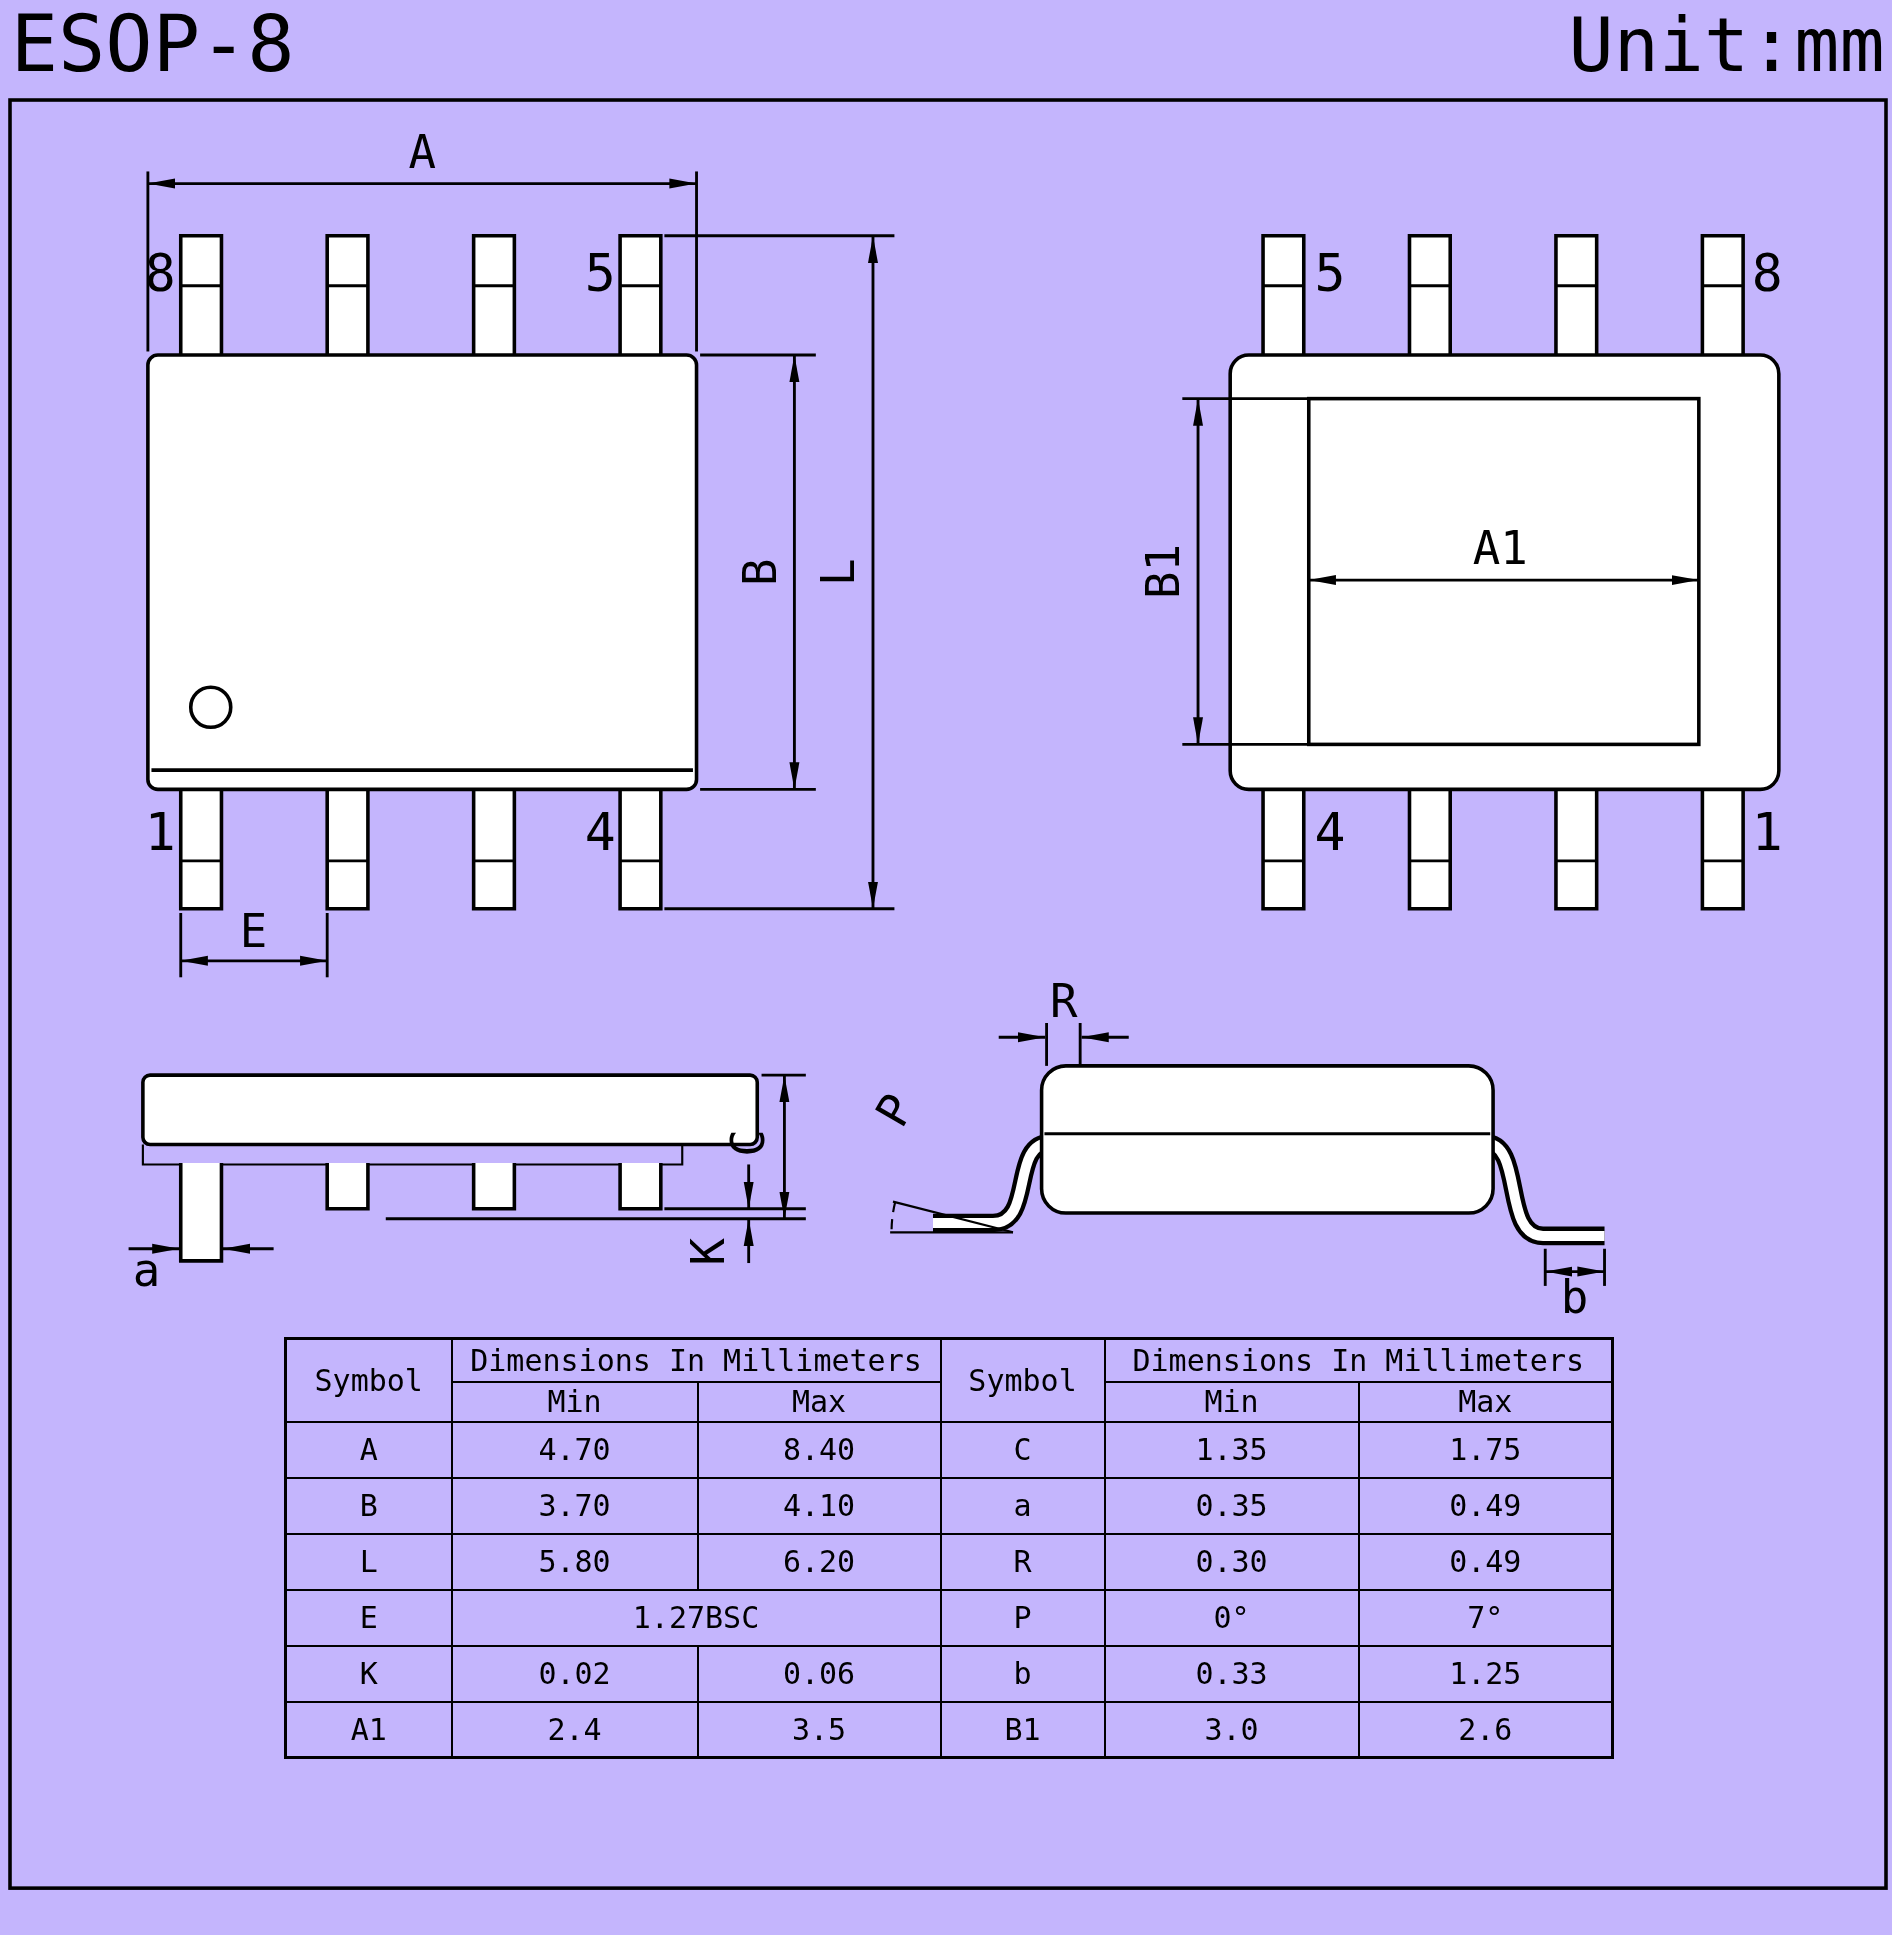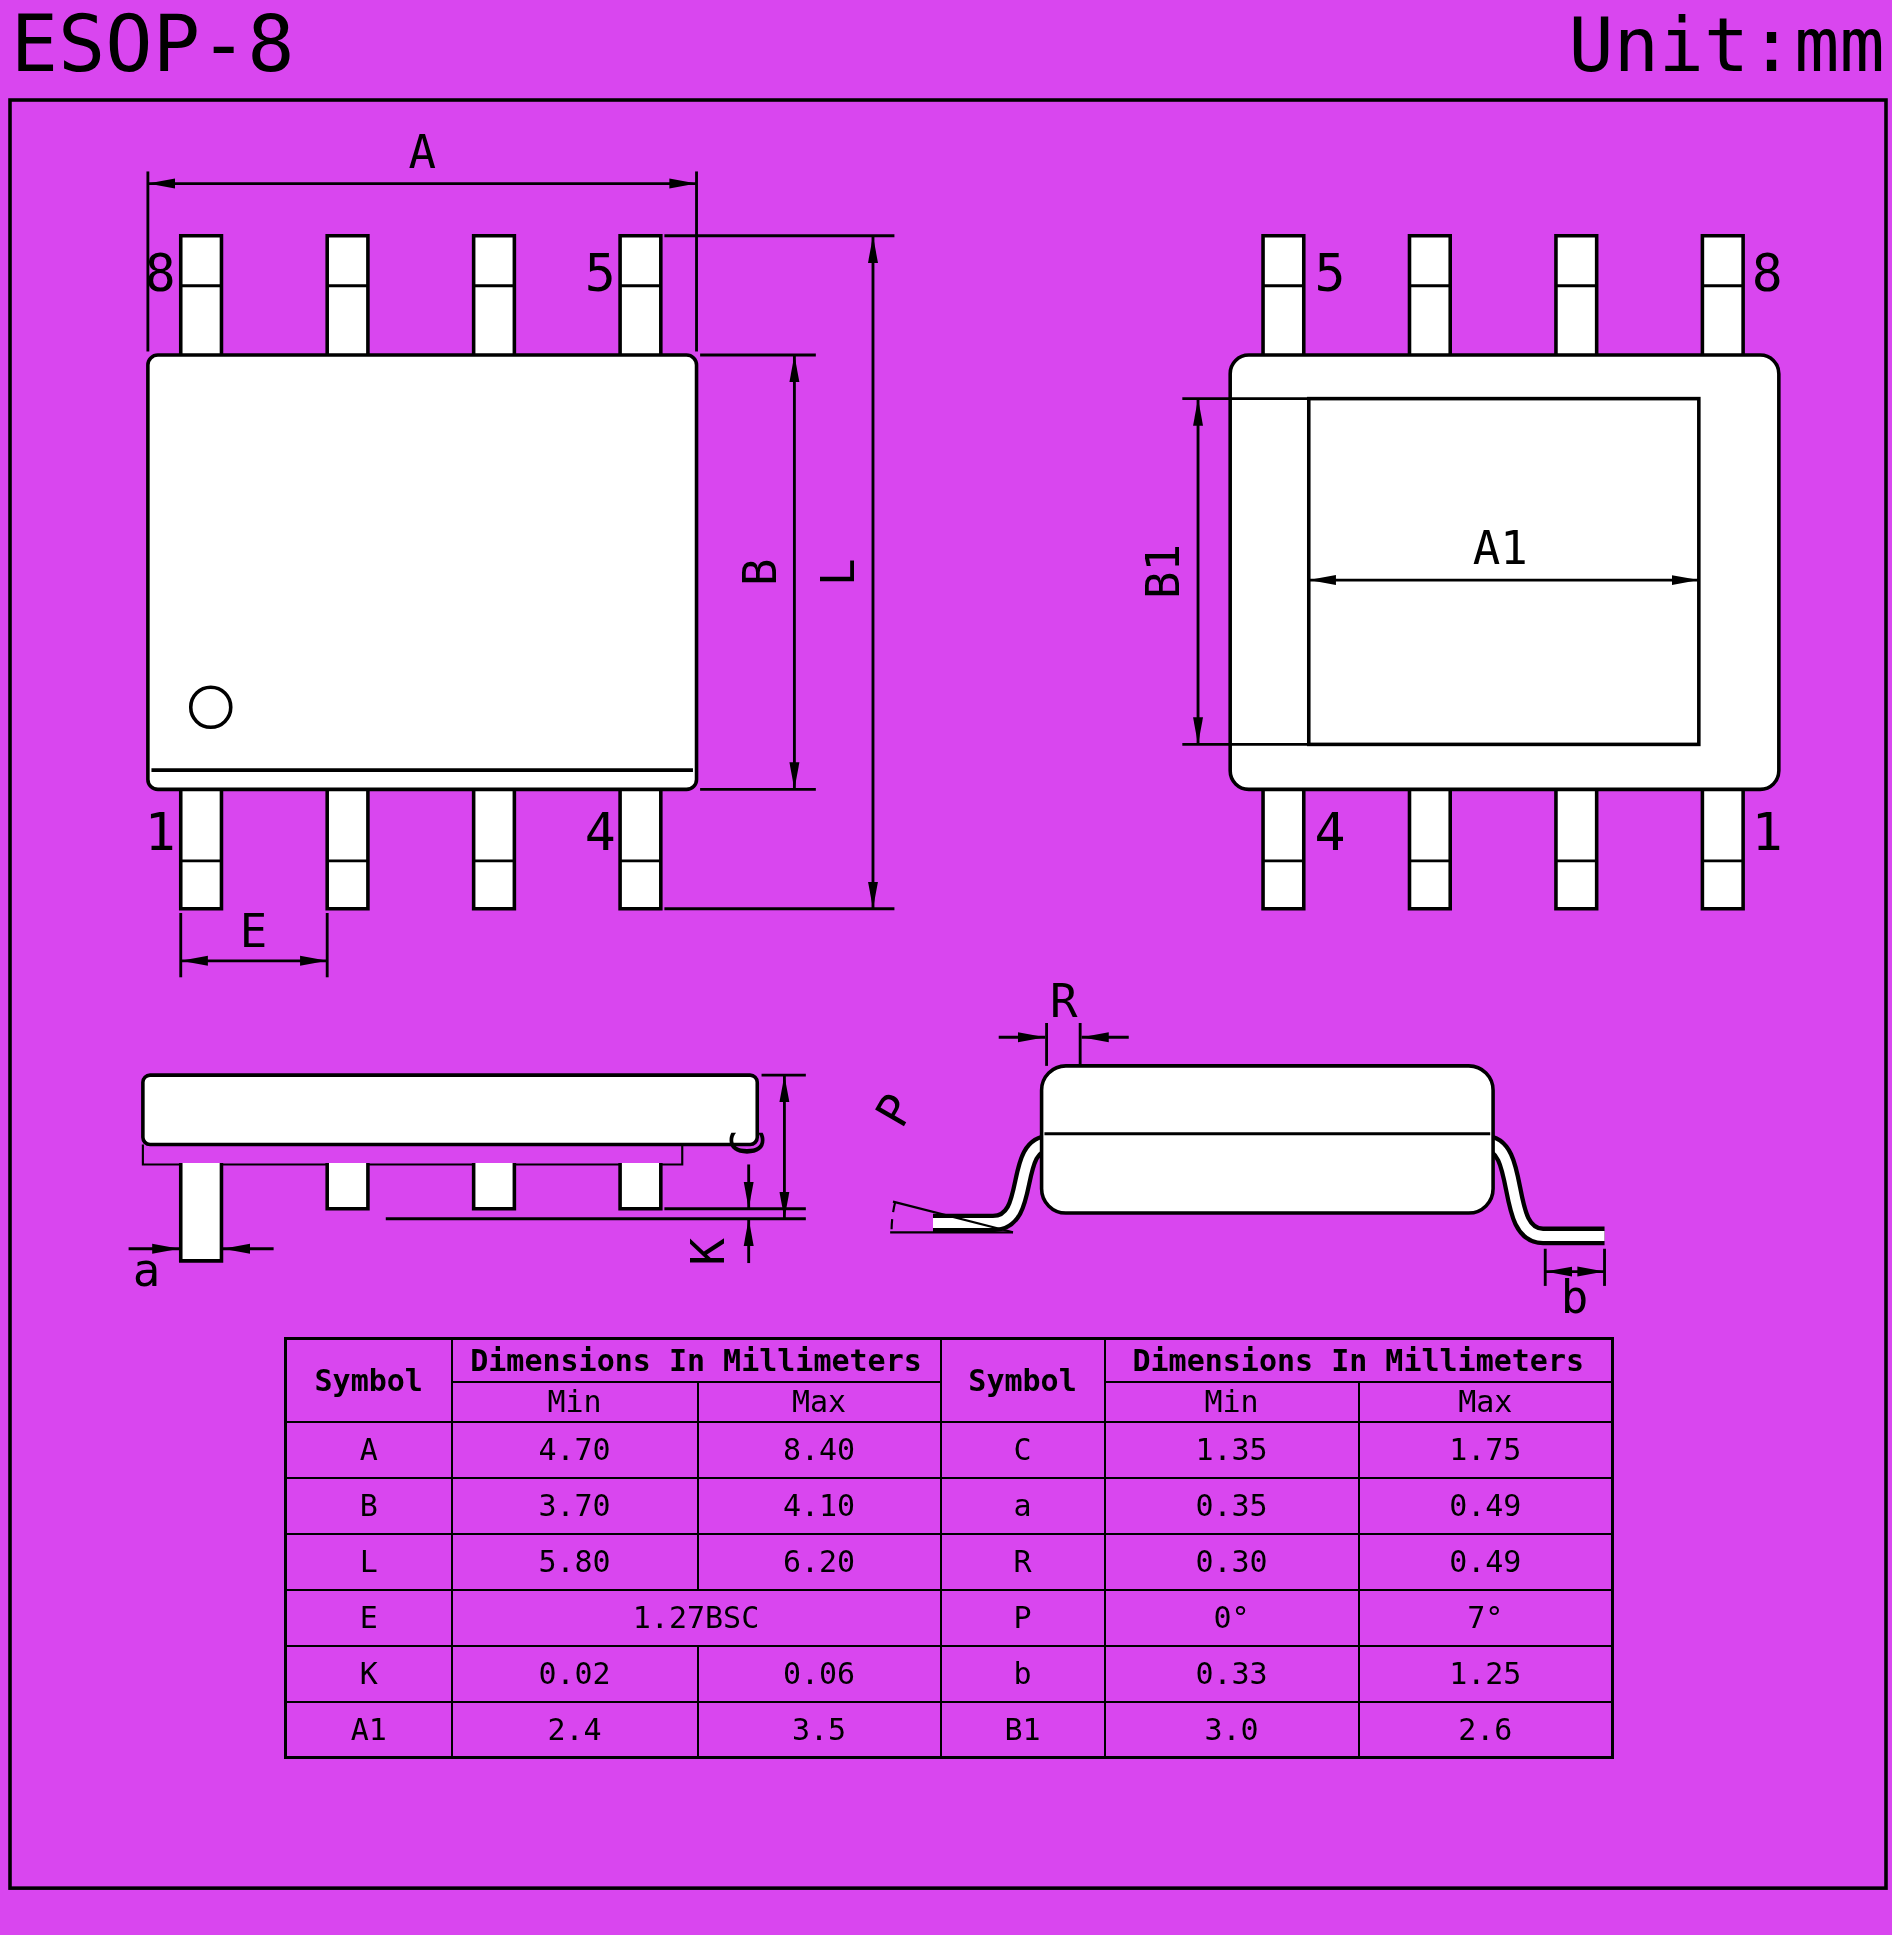--- a/index.html
+++ b/index.html
@@ -1,34 +1,34 @@
 <!DOCTYPE html>
 <html style="font-size:11.4px"><head>
 <meta charset="utf-8">
 <style>
   html,body{margin:0;padding:0;background:#fff;}
-  .page{position:relative;width:1892px;height:1936px;background:#d946ef;overflow:hidden;}
+  .page{position:relative;width:1892px;height:1936px;background:#c4b5fd;overflow:hidden;}
   svg{position:absolute;left:0;top:0;}
   svg text{font-family:"DejaVu Sans Mono",monospace;fill:#000;}
   .hdr{font-size:110px;}
   .hdr2{font-size:105px;}
   .num{font-size:72px;}
   .dim{font-size:64px;}
   .part{fill:#fff;stroke:#000;stroke-width:5;}
   .olne{fill:none;stroke:#000;stroke-width:5;}
   .diml{fill:none;stroke:#000;stroke-width:4;}
   .thin2{fill:none;stroke:#000;stroke-width:3;}
   .leadb{fill:none;stroke:#000;stroke-width:26;}
   .leadw{fill:none;stroke:#fff;stroke-width:14;}
   .dim-table{position:absolute;left:284px;top:1337px;}
   table{border-collapse:collapse;table-layout:fixed;width:1326px;
         font-family:"DejaVu Sans Mono",monospace;font-size:30px;color:#000;
         border:3.6px solid #000;}
   td{border:2.1px solid #000;text-align:center;vertical-align:middle;padding:0;}
-  tr.h1{height:43px;font-weight:bold;} tr.h2{height:40px;} tr.dr{height:56px;}
+  tr.h1{height:43px;} tr.h2{height:40px;} tr.dr{height:56px;}
 </style>
 </head>
 <body>
 
 <div class="page">
 
 <svg width="1896" height="1936" viewBox="0 0 2654 2710">
   <defs>
     <marker id="arr" markerUnits="userSpaceOnUse" markerWidth="40" markerHeight="20" refX="38" refY="10" orient="auto-start-reverse">
       <path d="M0,3 L38,10 L0,17 Z" fill="#000"></path>

